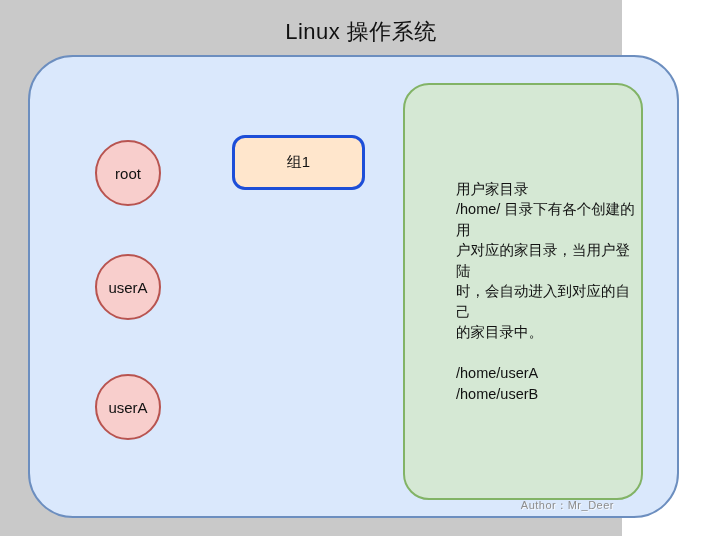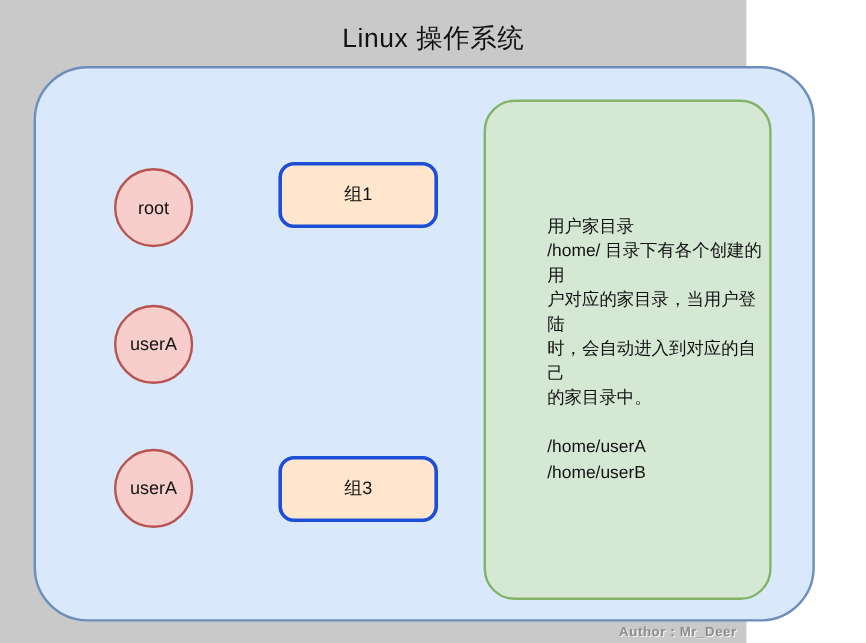--- a/index.html
+++ b/index.html
@@ -90,23 +90,23 @@
     font-size: 14.5px;
     line-height: 20.5px;
     color: #111111;
     white-space: pre-line;
     text-align: left;
     margin-left: 34px;
   }
   .author-label {
     position: absolute;
     right: 8px;
-    bottom: 2px;
+    bottom: 23px;
     font-size: 11px;
-    font-weight: bold;
+    font-weight: normal;
     color: #8d8d8d;
     text-shadow: 1px 1px 0 rgba(255,255,255,0.75);
     letter-spacing: 0.5px;
   }
 </style>
 </head>
 <body>
 
 <div class="stage">
 
@@ -116,21 +116,20 @@
 
   <div class="user-node user-root">root</div>
 
   <div class="user-node user-a">userA</div>
 
   <div class="user-node user-b">userA</div>
 
   <div class="group-node group-1">组1</div>
 
 
-  <div class="group-node group-3">组3</div>
 
   <div class="note-panel">
     <div class="note-text">用户家目录
 /home/ 目录下有各个创建的用
 户对应的家目录，当用户登陆
 时，会自动进入到对应的自己
 的家目录中。
 
 /home/userA
 /home/userB</div>

